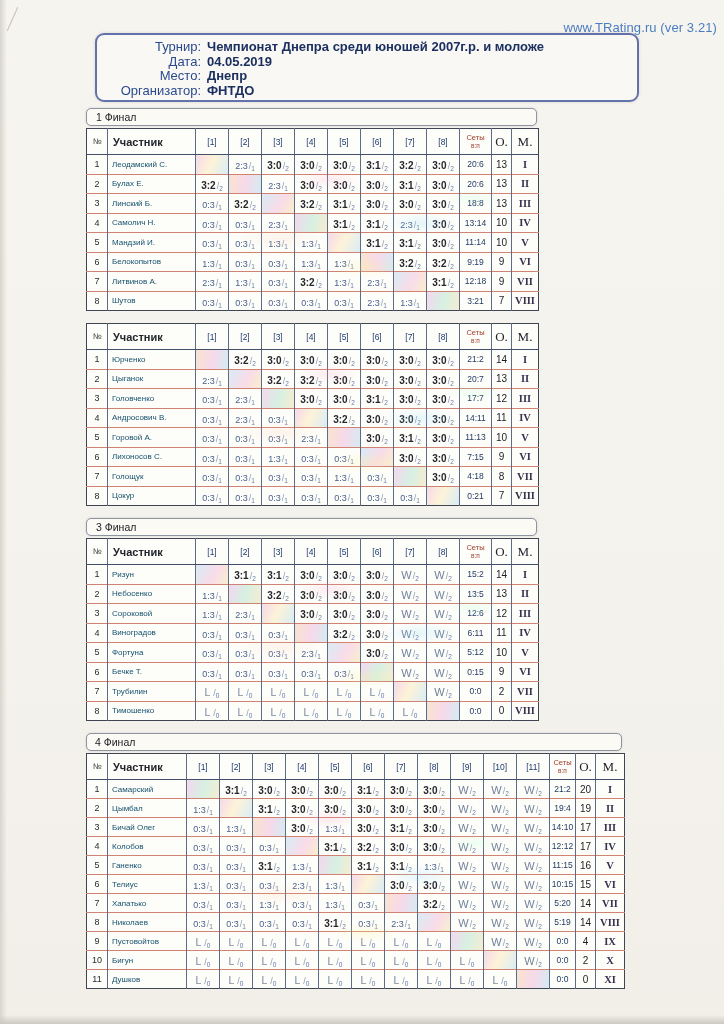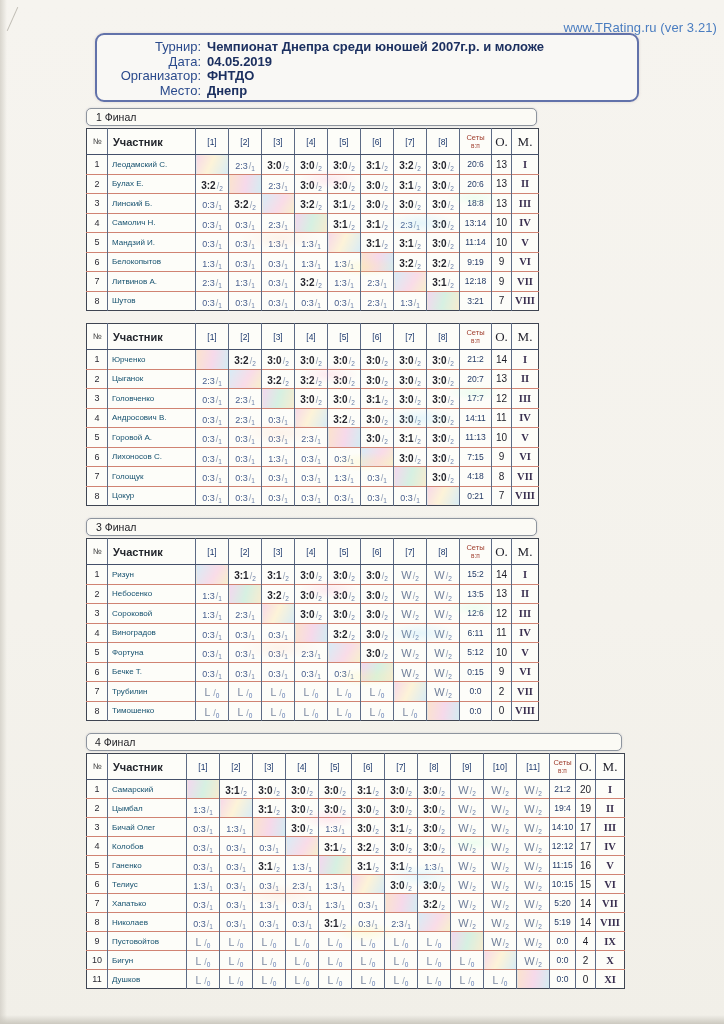--- a/index.html
+++ b/index.html
@@ -86,24 +86,24 @@
 <div class="watermark">www.TRating.ru (ver 3.21)</div>
 
 <div class="info-box">
   <div class="info-row">
     <span class="info-label">Турнир:</span><span class="info-value">Чемпионат Днепра среди юношей 2007г.р. и моложе</span>
   </div>
   <div class="info-row">
     <span class="info-label">Дата:</span><span class="info-value">04.05.2019</span>
   </div>
   <div class="info-row">
-    <span class="info-label">Организатор:</span><span class="info-value">ФНТДО</span>
+    <span class="info-label">Место:</span><span class="info-value">Днепр</span>
   </div>
   <div class="info-row">
-    <span class="info-label">Место:</span><span class="info-value">Днепр</span>
+    <span class="info-label">Организатор:</span><span class="info-value">ФНТДО</span>
   </div>
 </div>
 
 <div class="content" id="tables">
   <section class="final-section">
     <div class="section-title" style="width: 440px;"><span class="st-text">1 Финал</span></div>
     <div class="tbl-wrap">
       <table class="results" style="width: 452px;">
         <colgroup>
             <col style="width: 21px;">

